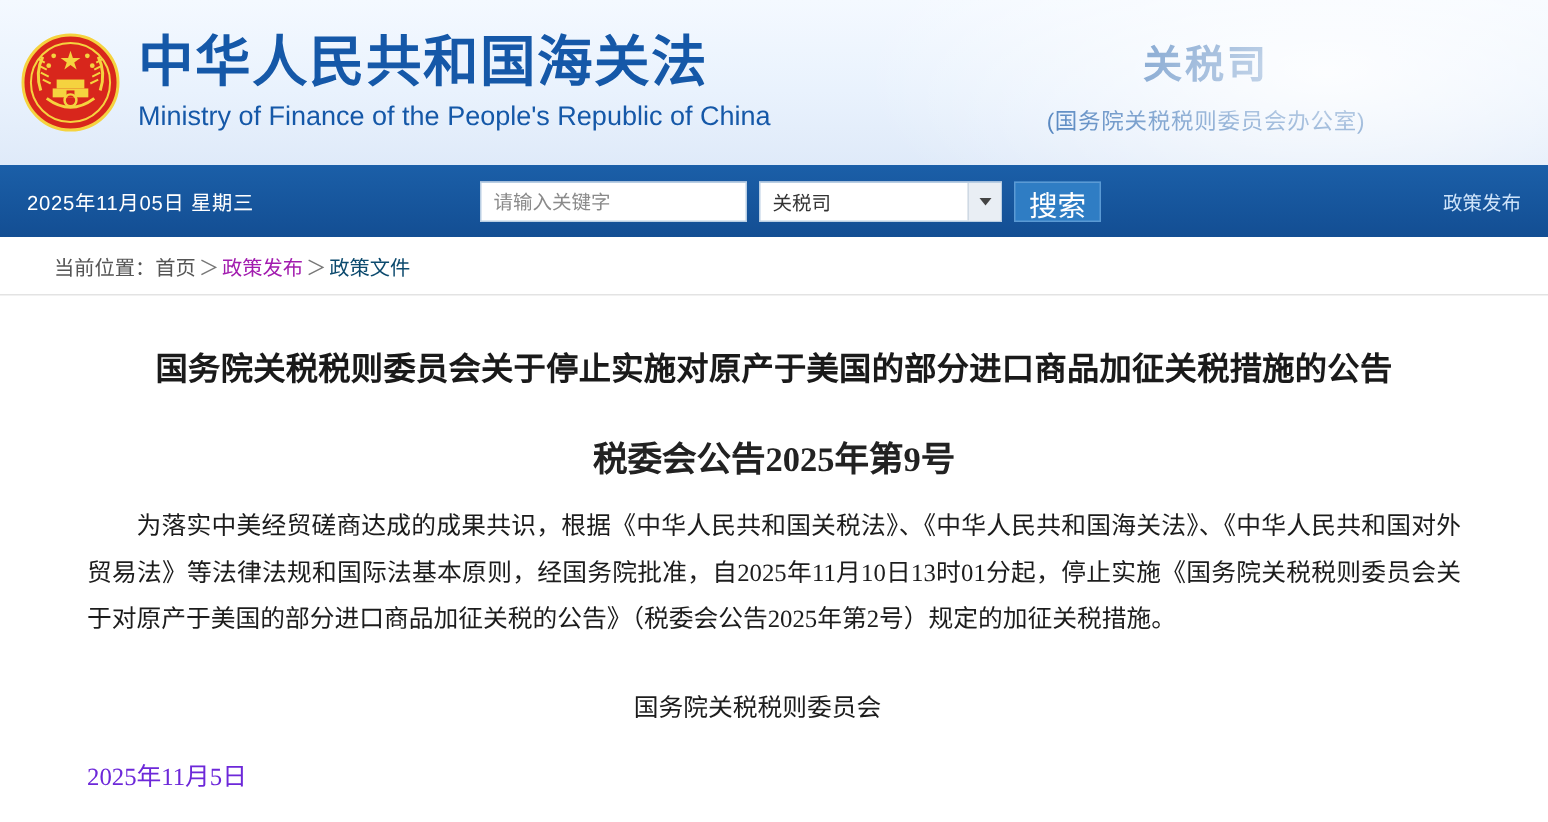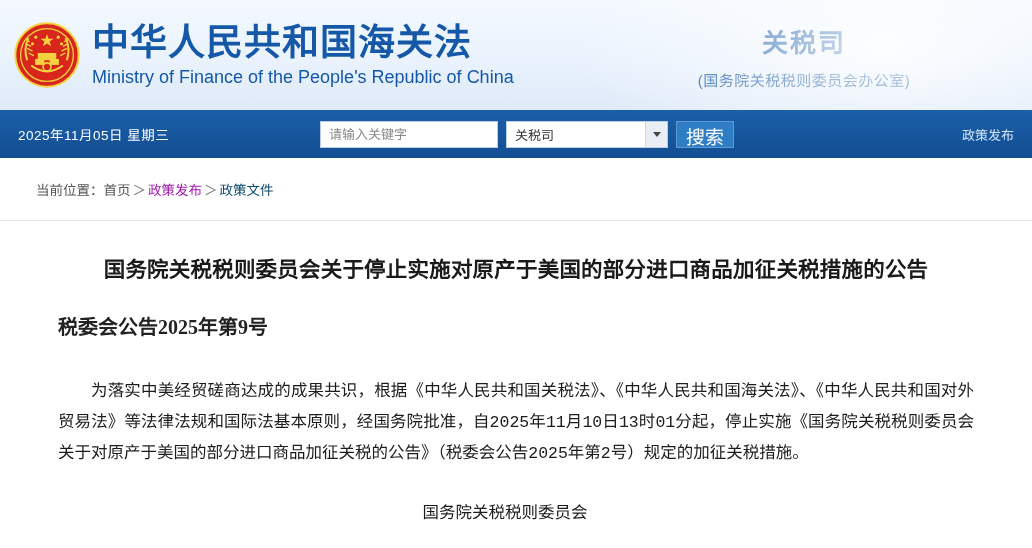--- a/index.html
+++ b/index.html
@@ -155,21 +155,21 @@
     position: absolute;
     right: 18px;
     color: #cfe4fa;
     font-size: 13px;
     text-decoration: none;
     white-space: nowrap;
   }
 
   
   .crumb-bar {
-    height: 63px;
+    height: 39px;
     display: flex;
     align-items: center;
     padding: 0 36px;
     border-bottom: 1px solid #e3e3e3;
     background: #fff;
   }
   .crumb-text {
     font-size: 13.5px;
     color: #555555;
   }
@@ -183,28 +183,29 @@
     font-family: "Liberation Sans", sans-serif;
     font-weight: bold;
     font-size: 21.5px;
     color: #1a1a1a;
     text-align: center;
     letter-spacing: 0.2px;
     line-height: 1.4;
   }
   .art-sub {
     margin-top: 26px;
+    text-align: center;
     font-family: "Liberation Serif", serif;
-    font-size: 20px;
+    font-size: 23px;
     color: #222;
     font-weight: bold;
   }
   .art-body {
-    margin-top: 36px;
-    font-family: Liberation Mono, monospace;
+    margin-top: 14px;
+    font-family: Liberation Serif, serif;
     font-size: 16.5px;
     line-height: 31px;
     color: #1c1c1c;
     text-align: justify;
     text-indent: 2em;
   }
   .signature {
     margin-top: 30px;
     text-align: center;
     font-family: "Liberation Serif", serif;

